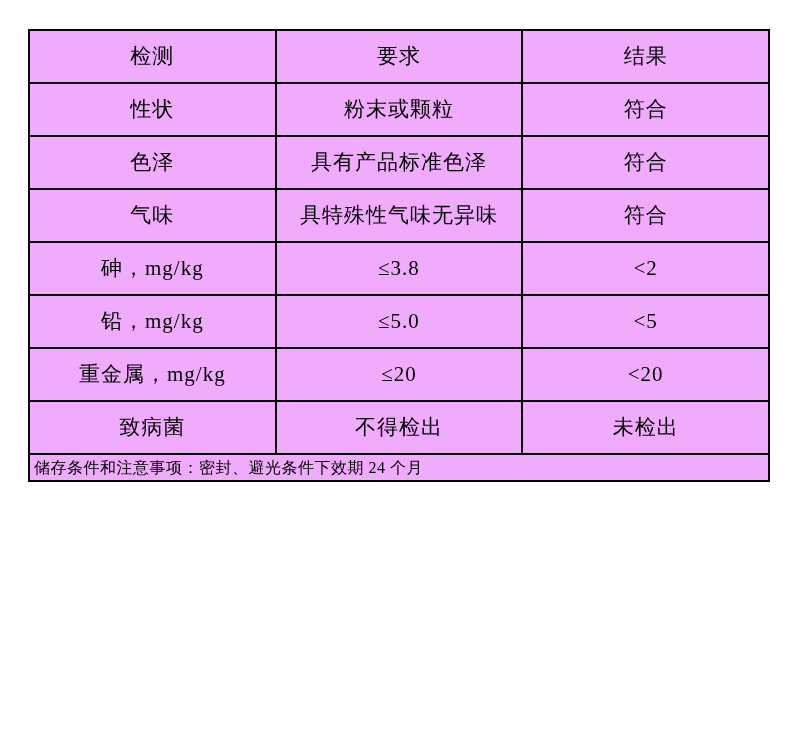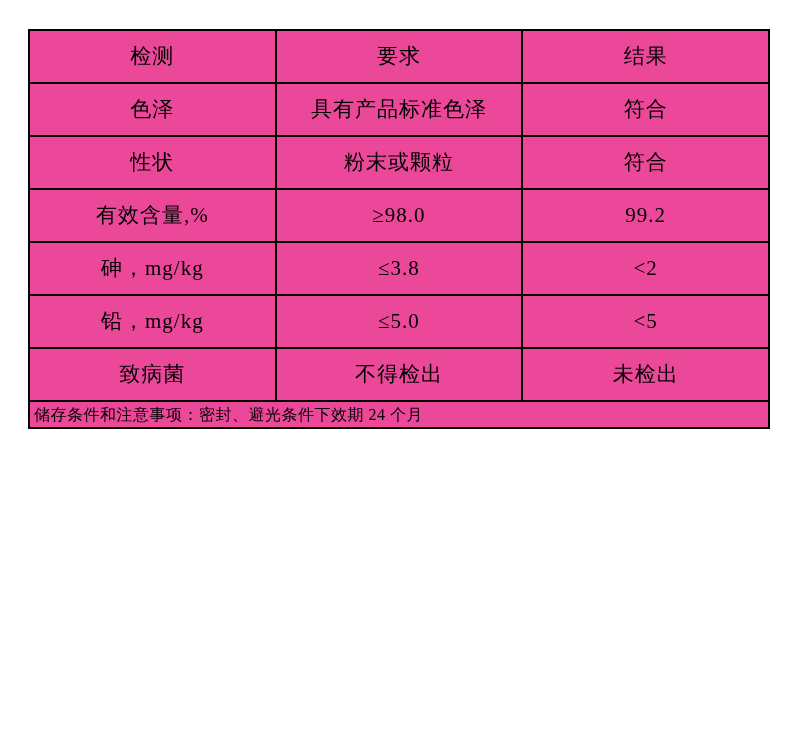--- a/index.html
+++ b/index.html
@@ -14,21 +14,21 @@
     font-family: "Liberation Serif", "DejaVu Serif", serif;
     color: #000000;
   }
   table.inspection {
     position: absolute;
     left: 28px;
     top: 29px;
     width: 742px;
     border-collapse: collapse;
     table-layout: fixed;
-    background: #ec4899;
+    background: #f0abfc;
   }
   table.inspection col { width: 33.33%; }
   table.inspection th,
   table.inspection td {
     border: 2px solid #000000;
     text-align: center;
     vertical-align: middle;
     font-weight: normal;
     font-size: 21px;
     line-height: 1.2;
@@ -54,43 +54,48 @@
     </colgroup>
   <thead>
     <tr>
       <th>检测</th>
       <th>要求</th>
       <th>结果</th>
     </tr>
   </thead>
   <tbody>
     <tr>
+      <td>性状</td>
+      <td>粉末或颗粒</td>
+      <td>符合</td>
+    </tr>
+    <tr>
       <td>色泽</td>
       <td>具有产品标准色泽</td>
       <td>符合</td>
     </tr>
     <tr>
-      <td>性状</td>
-      <td>粉末或颗粒</td>
+      <td>气味</td>
+      <td>具特殊性气味无异味</td>
       <td>符合</td>
-    </tr>
-    <tr>
-      <td>有效含量,%</td>
-      <td>≥98.0</td>
-      <td>99.2</td>
     </tr>
     <tr>
       <td>砷，mg/kg</td>
       <td>≤3.8</td>
       <td>&lt;2</td>
     </tr>
     <tr>
       <td>铅，mg/kg</td>
       <td>≤5.0</td>
       <td>&lt;5</td>
+    </tr>
+    <tr>
+      <td>重金属，mg/kg</td>
+      <td>≤20</td>
+      <td>&lt;20</td>
     </tr>
     <tr>
       <td>致病菌</td>
       <td>不得检出</td>
       <td>未检出</td>
     </tr>
   </tbody>
   <tfoot>
     <tr>
       <td colspan="3">储存条件和注意事项：密封、避光条件下效期 24 个月</td>

